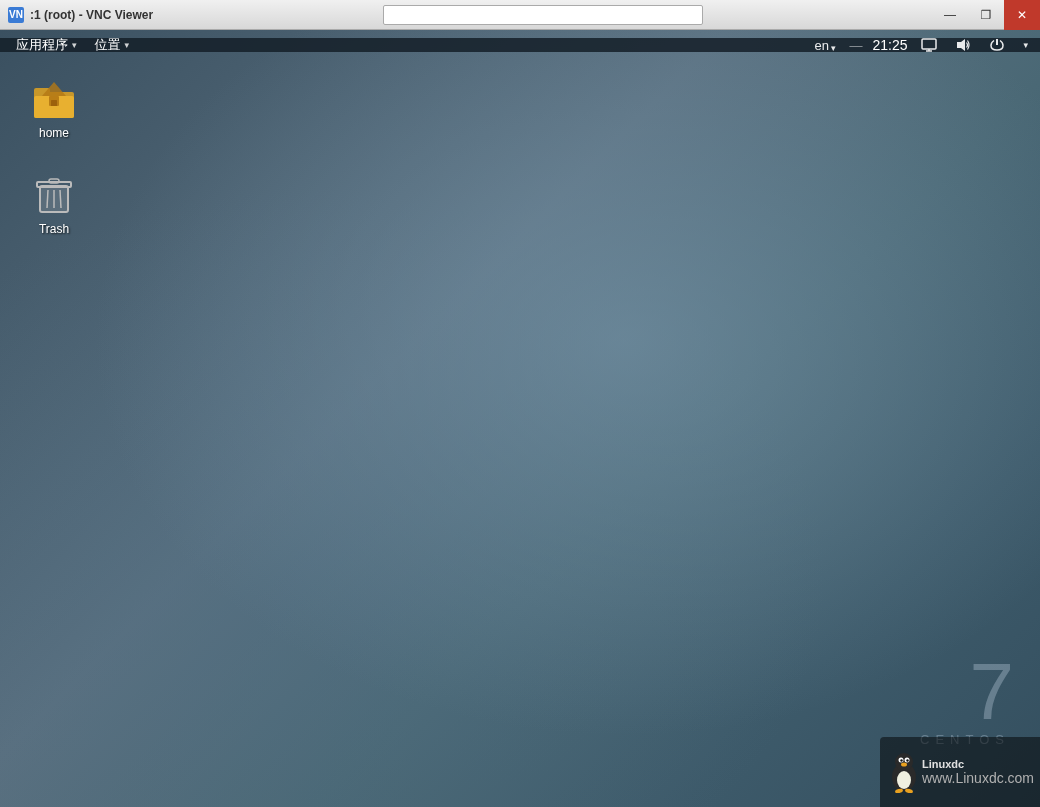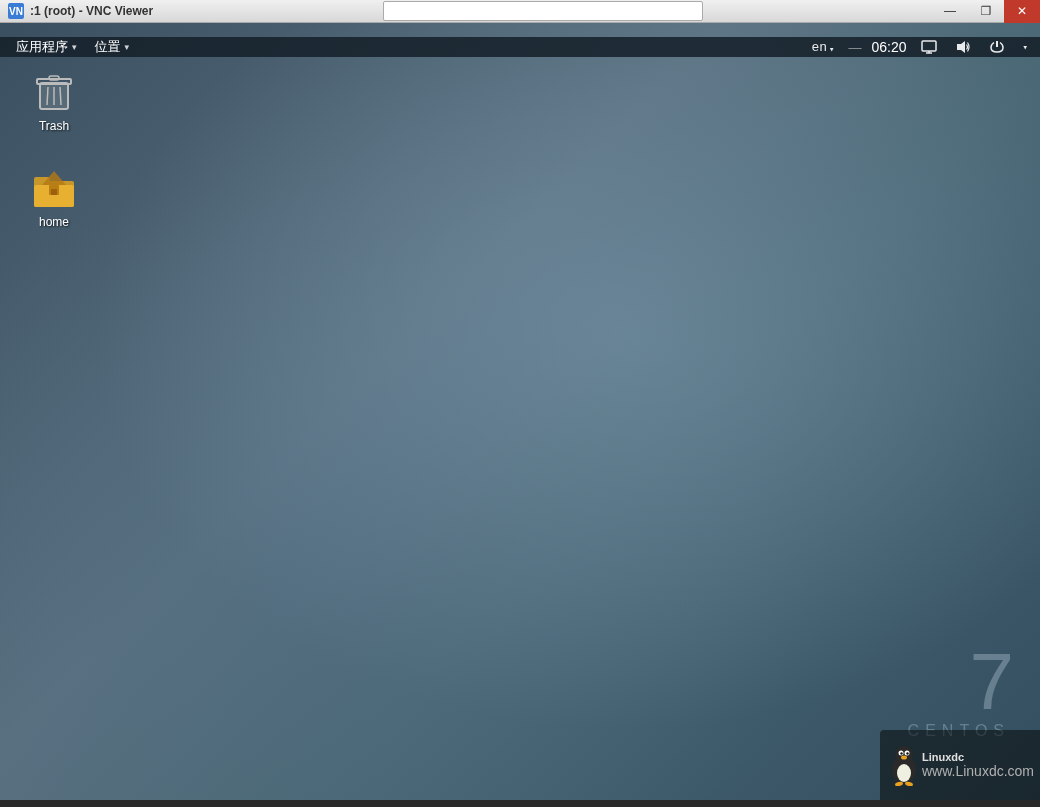--- a/index.html
+++ b/index.html
@@ -6,21 +6,21 @@
     body {
       width: 1040px;
       height: 807px;
       background: #2a2a2a;
       font-family: 'Segoe UI', Arial, sans-serif;
       overflow: hidden;
     }
 
     
     #title-bar {
-      height: 23px;
+      height: 30px;
       background: linear-gradient(to bottom, #f0f0f0, #d8d8d8);
       display: flex;
       align-items: center;
       justify-content: space-between;
       padding: 0 0 0 8px;
       border-bottom: 1px solid #aaa;
       user-select: none;
     }
     #title-bar-left {
       display: flex;
@@ -92,24 +92,24 @@
       background: 
         radial-gradient(ellipse at 60% 40%, rgba(120,150,170,0.6) 0%, transparent 60%),
         radial-gradient(ellipse at 30% 70%, rgba(80,110,130,0.5) 0%, transparent 50%),
         linear-gradient(135deg, #3a5060 0%, #4a6070 20%, #5a7080 40%, #4a6875 60%, #3d5a6a 80%, #344f5f 100%);
       position: relative;
     }
 
     
     #top-panel {
       position: absolute;
-      top: 14px;
+      top: 8px;
       left: 0;
       right: 0;
-      height: 20px;
+      height: 14px;
       background: rgba(20, 30, 40, 0.85);
       display: flex;
       align-items: center;
       justify-content: space-between;
       padding: 0 8px;
       z-index: 10;
     }
     #panel-left {
       display: flex;
       align-items: center;
@@ -140,21 +140,20 @@
       font-size: 14px;
       font-weight: 500;
     }
     .panel-icon-btn {
       cursor: pointer;
       opacity: 0.9;
       padding: 2px 4px;
       border-radius: 3px;
       display: flex;
       align-items: flex-end;
-      font-family: Liberation Mono, monospace;
     }
 
     
     #desktop-icons {
       position: absolute;
       top: 40px;
       left: 14px;
       display: flex;
       flex-direction: column;
       gap: 10px;
@@ -213,21 +212,21 @@
       opacity: 0.35;
       color: #c0d0e0;
     }
     #centos-watermark .big-7 {
       font-size: 80px;
       font-weight: 200;
       line-height: 1;
       letter-spacing: -4px;
     }
     #centos-watermark .centos-text {
-      font-size: 16px;
+      font-size: 13px;
       letter-spacing: 6px;
       font-weight: 300;
     }
 
     
     #linuxdc-watermark {
       position: absolute;
       bottom: 0;
       right: 0;
       width: 160px;
@@ -295,21 +294,21 @@
           <span>位置</span>
           <span class="caret">▾</span>
         </div>
       </div>
       <div id="panel-right">
         <div class="panel-icon-btn">
           <span>en</span>
           <span style="font-size:9px; margin-left:2px;">▾</span>
         </div>
         <span style="opacity:0.5">—</span>
-        <span id="panel-clock">06:20</span>
+        <span id="panel-clock">21:25</span>
 
         <div class="panel-icon-btn">
           <svg width="16" height="16" viewBox="0 0 16 16">
             <rect x="1" y="2" width="14" height="10" rx="1" fill="none" stroke="white" stroke-width="1.5"></rect>
             <line x1="5" y1="14" x2="11" y2="14" stroke="white" stroke-width="1.5"></line>
             <line x1="8" y1="12" x2="8" y2="14" stroke="white" stroke-width="1.5"></line>
           </svg>
         </div>
 
         <div class="panel-icon-btn">
@@ -329,55 +328,55 @@
         <div class="panel-icon-btn">
           <span style="font-size:9px;">▾</span>
         </div>
       </div>
     </div>
 
     <div id="desktop-icons">
 
       <div class="desktop-icon">
         <div class="icon-img">
+          <svg class="home-icon-svg" viewBox="0 0 48 48">
+
+            <rect x="4" y="18" width="40" height="26" rx="2" fill="#c8972a"></rect>
+
+            <rect x="4" y="22" width="40" height="22" rx="2" fill="#e8b030"></rect>
+
+            <rect x="4" y="14" width="16" height="8" rx="2" fill="#c8972a"></rect>
+
+            <polygon points="24,8 12,22 36,22" fill="rgba(180,120,20,0.8)"></polygon>
+            <rect x="19" y="22" width="10" height="10" rx="1" fill="rgba(180,120,20,0.9)"></rect>
+
+            <rect x="21" y="26" width="6" height="6" rx="0.5" fill="rgba(150,90,10,0.8)"></rect>
+          </svg>
+        </div>
+        <span class="icon-label">home</span>
+      </div>
+
+      <div class="desktop-icon">
+        <div class="icon-img">
           <svg class="trash-icon-svg" viewBox="0 0 44 44">
 
             <rect x="8" y="14" width="28" height="26" rx="2" fill="none" stroke="#bbb" stroke-width="2"></rect>
 
             <rect x="9" y="15" width="26" height="24" rx="1" fill="rgba(220,220,220,0.15)"></rect>
 
             <line x1="16" y1="18" x2="15" y2="36" stroke="#bbb" stroke-width="1.5"></line>
             <line x1="22" y1="18" x2="22" y2="36" stroke="#bbb" stroke-width="1.5"></line>
             <line x1="28" y1="18" x2="29" y2="36" stroke="#bbb" stroke-width="1.5"></line>
 
             <rect x="5" y="10" width="34" height="5" rx="1" fill="none" stroke="#bbb" stroke-width="2"></rect>
 
             <rect x="17" y="7" width="10" height="4" rx="2" fill="none" stroke="#bbb" stroke-width="1.5"></rect>
           </svg>
         </div>
         <span class="icon-label">Trash</span>
-      </div>
-
-      <div class="desktop-icon">
-        <div class="icon-img">
-          <svg class="home-icon-svg" viewBox="0 0 48 48">
-
-            <rect x="4" y="18" width="40" height="26" rx="2" fill="#c8972a"></rect>
-
-            <rect x="4" y="22" width="40" height="22" rx="2" fill="#e8b030"></rect>
-
-            <rect x="4" y="14" width="16" height="8" rx="2" fill="#c8972a"></rect>
-
-            <polygon points="24,8 12,22 36,22" fill="rgba(180,120,20,0.8)"></polygon>
-            <rect x="19" y="22" width="10" height="10" rx="1" fill="rgba(180,120,20,0.9)"></rect>
-
-            <rect x="21" y="26" width="6" height="6" rx="0.5" fill="rgba(150,90,10,0.8)"></rect>
-          </svg>
-        </div>
-        <span class="icon-label">home</span>
       </div>
 
     </div>
 
     <div id="centos-watermark">
       <div class="big-7">7</div>
       <div class="centos-text">CENTOS</div>
     </div>
 
     <div id="linuxdc-watermark">

